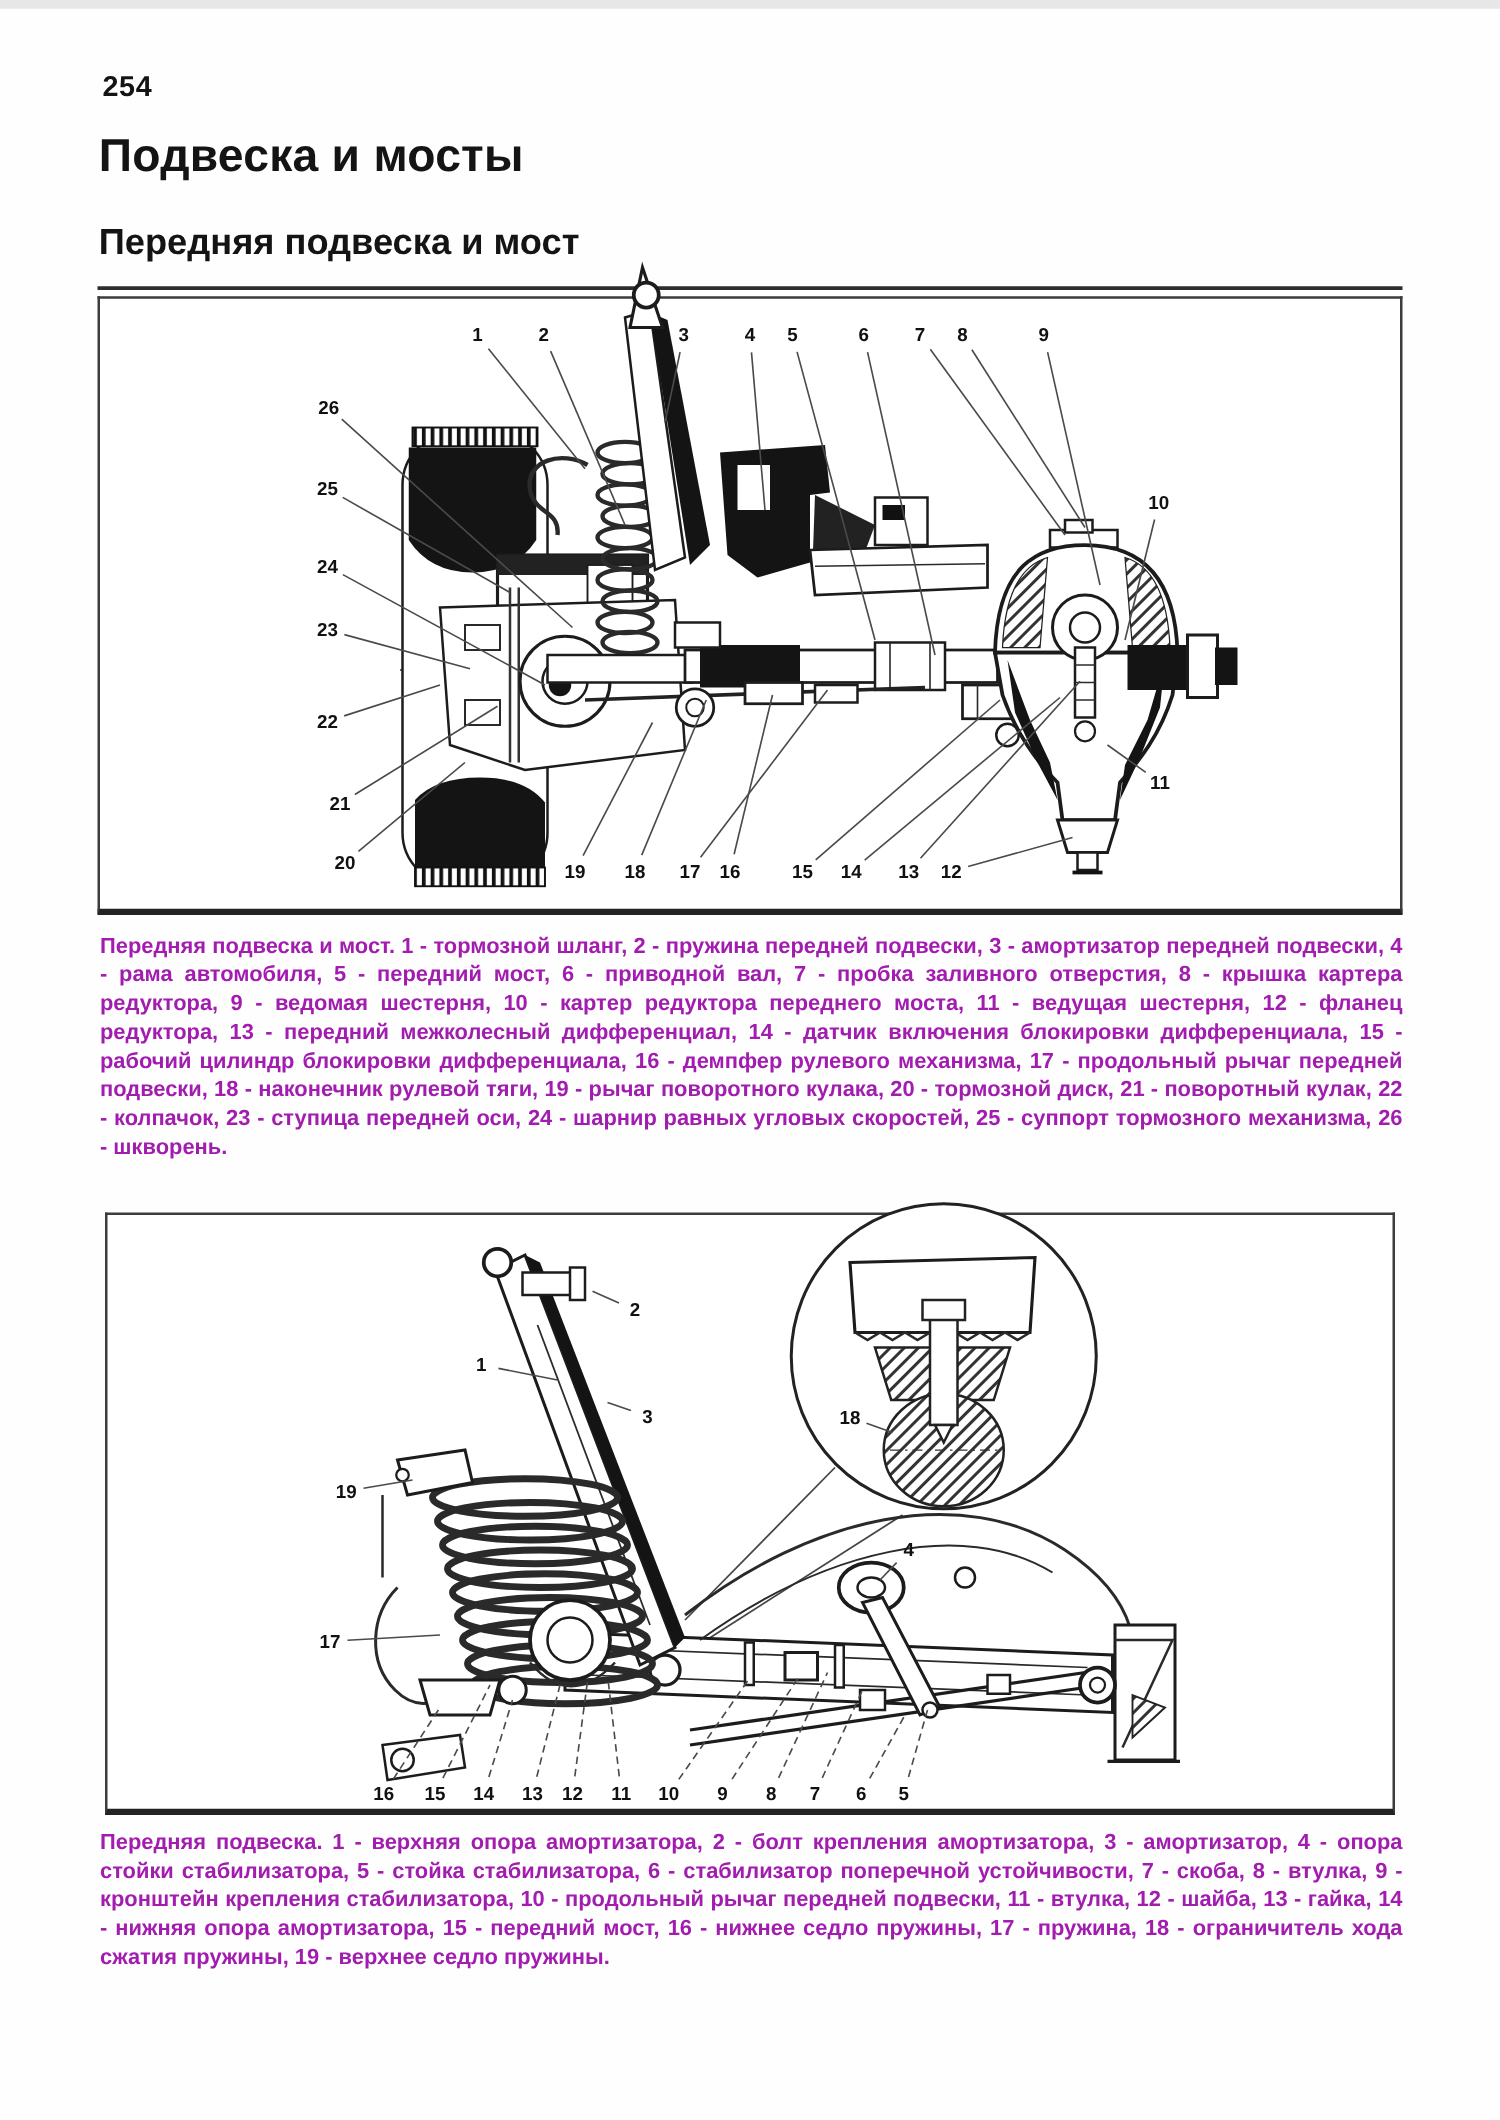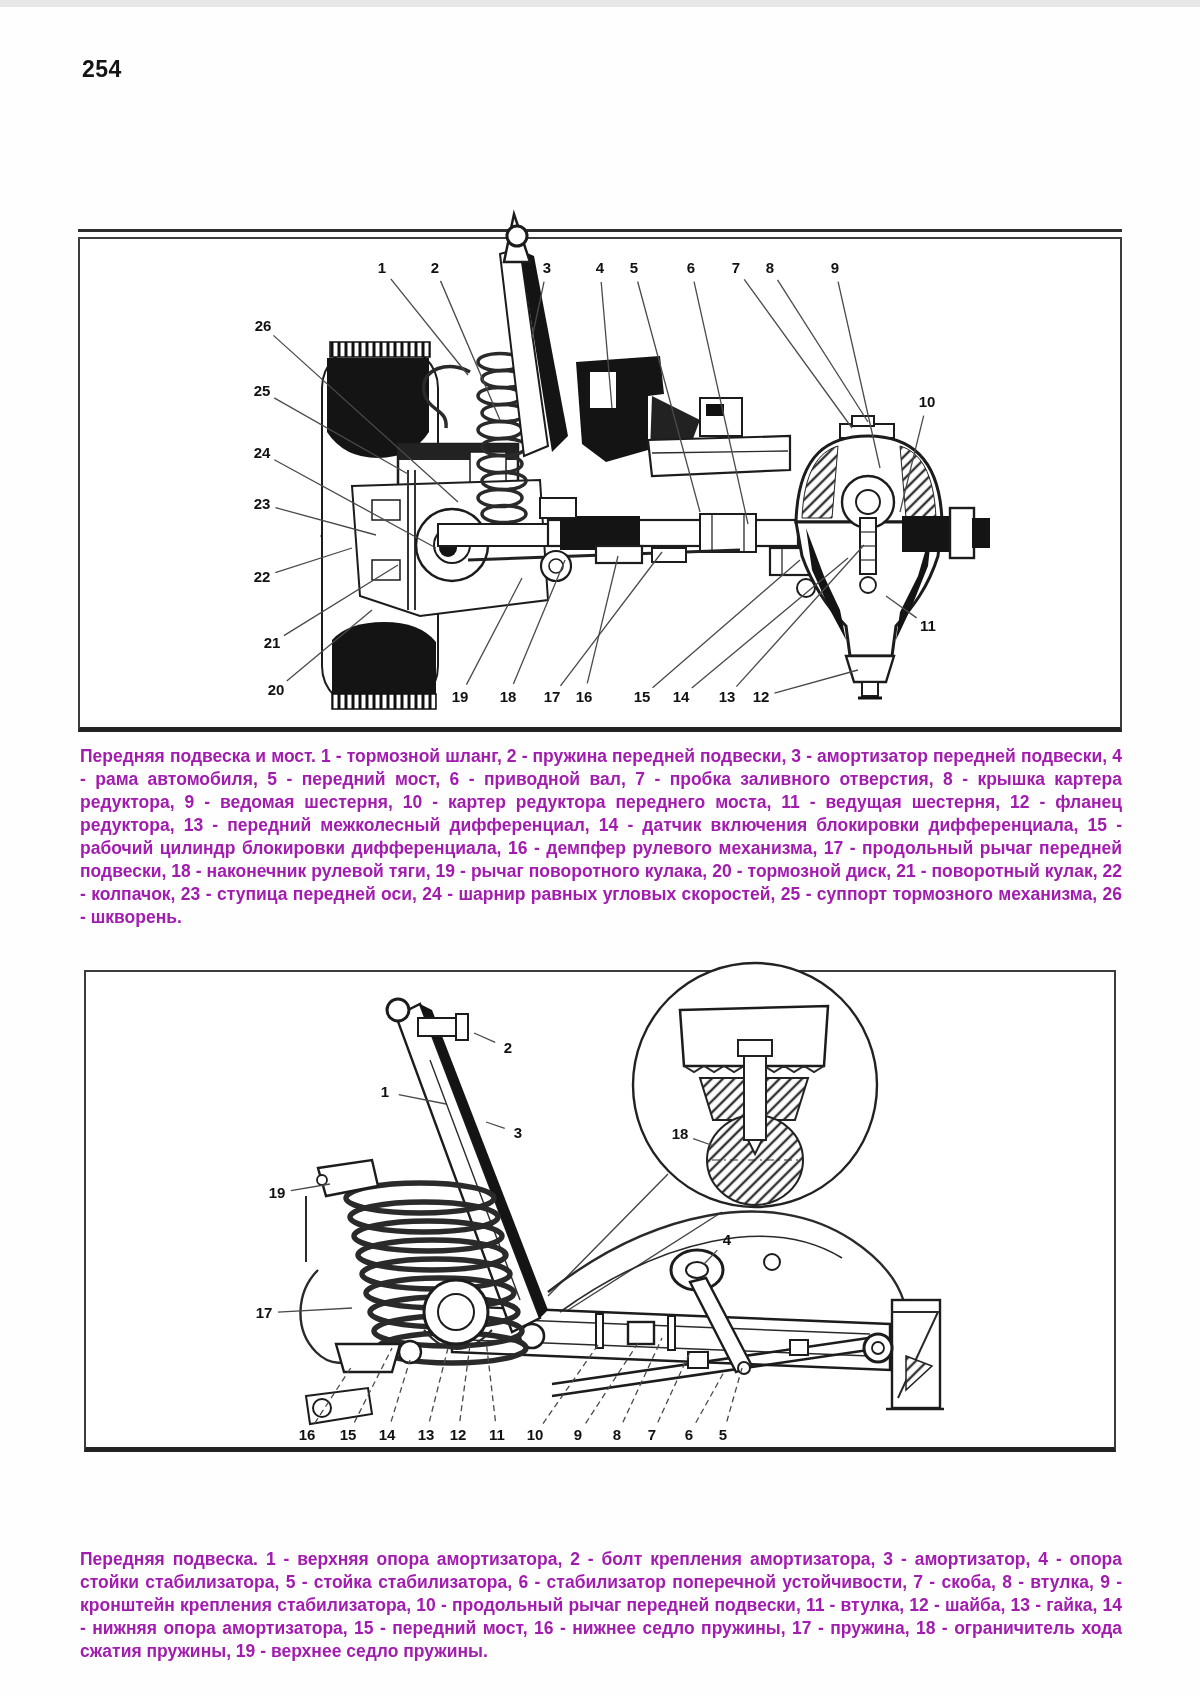--- a/index.html
+++ b/index.html
@@ -19,37 +19,39 @@
   .title-rule{position:absolute;left:78px;top:229px;width:1044px;height:3px;background:#2e2e2e;}
   .figure-box{position:absolute;background:#ffffff;border:2px solid #3c3c3c;border-bottom:5px solid #232323;box-sizing:border-box;}
   .fig1{left:78px;top:237px;width:1044px;height:495px;}
   .fig2{left:84px;top:970px;width:1032px;height:482px;}
   .caption{
     position:absolute;left:80px;width:1042px;margin:0;
     font-size:17.5px;line-height:23px;font-weight:bold;
     text-align:justify;color:#a21caf;
   }
   .cap1{top:745px;}
-  .cap2{top:1548px;}
+  .cap2{top:1462px;}
   #art{position:absolute;left:0;top:0;width:1200px;height:1696px;}
   .callout-num{font-family:"Liberation Sans",sans-serif;font-weight:bold;font-size:15px;fill:#111;text-anchor:middle;}
   .leader{stroke:#4a4a4a;stroke-width:1.3;fill:none;}
   .dashed{stroke-dasharray:6 4;}
   .oln{fill:#ffffff;stroke:#1c1c1c;}
   .dk{fill:#141414;stroke:none;}
   .thin{fill:none;stroke:#2a2a2a;}
 </style>
 </head>
 <body>
 
 <div class="page">
 
   <div class="scan-edge-top"></div>
 
   <div class="page-number">254</div>
+  <h1 class="page-title">Подвеска и мосты</h1>
+  <h2 class="section-title">Передняя подвеска и мост</h2>
   <div class="title-rule"></div>
 
   <div class="figure-box fig1"></div>
   <div class="figure-box fig2"></div>
 
   <p class="caption cap1">Передняя подвеска и мост. 1 - тормозной шланг, 2 - пружина передней подвески, 3 - амортизатор передней подвески, 4 - рама автомобиля, 5 - передний мост, 6 - приводной вал, 7 - пробка заливного отверстия, 8 - крышка картера редуктора, 9 - ведомая шестерня, 10 - картер редуктора переднего моста, 11 - ведущая шестерня, 12 - фланец редуктора, 13 - передний межколесный дифференциал, 14 - датчик включения блокировки дифференциала, 15 - рабочий цилиндр блокировки дифференциала, 16 - демпфер рулевого механизма, 17 - продольный рычаг передней подвески, 18 - наконечник рулевой тяги, 19 - рычаг поворотного кулака, 20 - тормозной диск, 21 - поворотный кулак, 22 - колпачок, 23 - ступица передней оси, 24 - шарнир равных угловых скоростей, 25 - суппорт тормозного механизма, 26 - шкворень.</p>
   <p class="caption cap2">Передняя подвеска. 1 - верхняя опора амортизатора, 2 - болт крепления амортизатора, 3 - амортизатор, 4 - опора стойки стабилизатора, 5 - стойка стабилизатора, 6 - стабилизатор поперечной устойчивости, 7 - скоба, 8 - втулка, 9 - кронштейн крепления стабилизатора, 10 - продольный рычаг передней подвески, 11 - втулка, 12 - шайба, 13 - гайка, 14 - нижняя опора амортизатора, 15 - передний мост, 16 - нижнее седло пружины, 17 - пружина, 18 - ограничитель хода сжатия пружины, 19 - верхнее седло пружины.</p>
 
   <svg id="art" viewBox="0 0 1200 1696" xmlns="http://www.w3.org/2000/svg">
     <defs>

